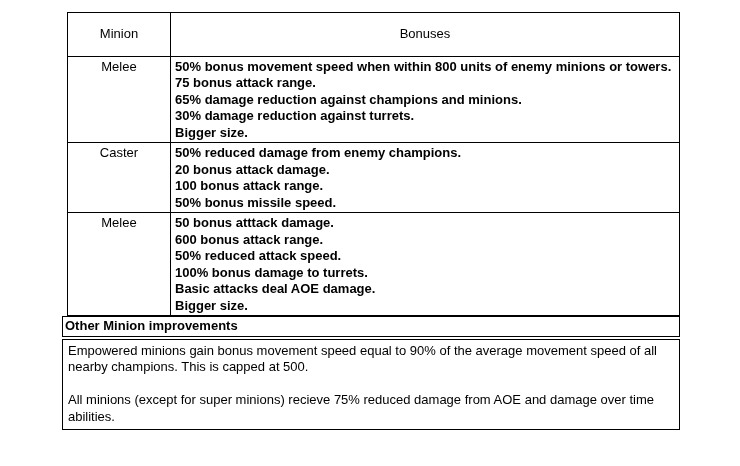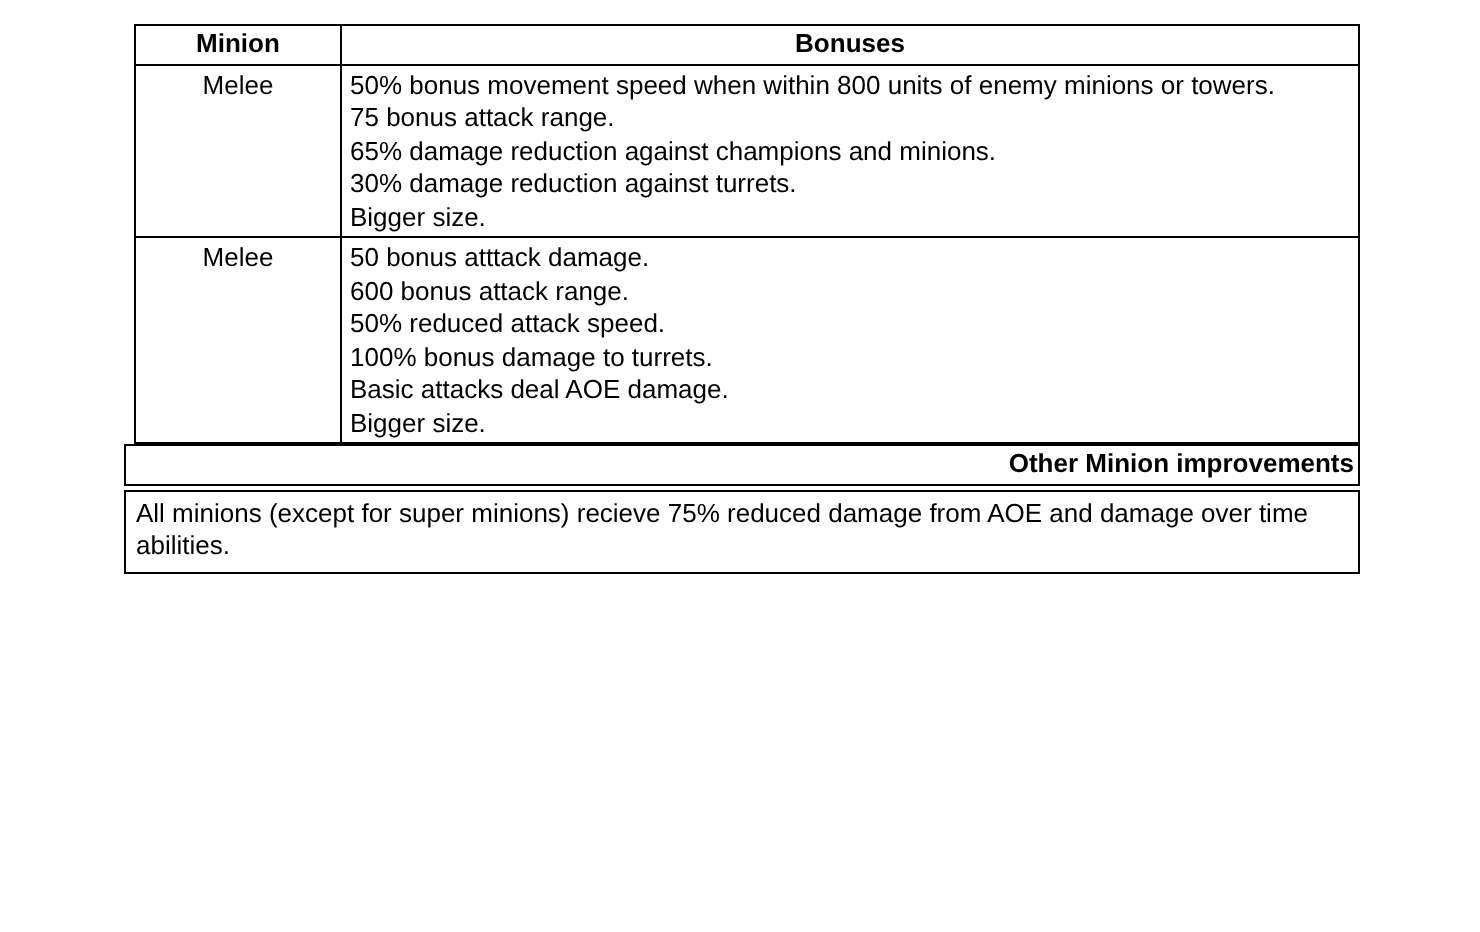--- a/index.html
+++ b/index.html
@@ -28,39 +28,39 @@
     width: 613px;
     table-layout: fixed;
   }
   table.minion-table th,
   table.minion-table td {
     border: 1px solid #000000;
     vertical-align: top;
     line-height: 16.5px;
   }
   table.minion-table th {
-    font-weight: bold;
+    font-weight: normal;
     text-align: center;
-    padding: 1px 2px;
+    padding: 13px 2px;
     height: 19px;
   }
   col.minion-col { width: 103px; }
   td.minion-cell {
     text-align: center;
     padding: 2px 2px 1px 2px;
   }
   td.bonus-cell {
     padding: 2px 4px 1px 4px;
   }
-  .bonus-line { white-space: nowrap; }
+  .bonus-line { white-space: nowrap; font-weight: bold; }
   .other-header {
     margin-left: 62px;
     width: 618px;
     border: 1px solid #000000;
-    text-align: right;
+    text-align: left;
     font-weight: bold;
     line-height: 16.5px;
     padding: 1px 2px;
   }
   .notes-box {
     margin-left: 62px;
     margin-top: 2px;
     width: 618px;
     border: 1px solid #000000;
     padding: 3px 5px 4px 5px;
@@ -90,32 +90,42 @@
           <td class="minion-cell">Melee</td>
           <td class="bonus-cell">
             <div class="bonus-line">50% bonus movement speed when within 800 units of enemy minions or towers.</div>
             <div class="bonus-line">75 bonus attack range.</div>
             <div class="bonus-line">65% damage reduction against champions and minions.</div>
             <div class="bonus-line">30% damage reduction against turrets.</div>
             <div class="bonus-line">Bigger size.</div>
           </td>
         </tr>
         <tr>
+          <td class="minion-cell">Caster</td>
+          <td class="bonus-cell">
+            <div class="bonus-line">50% reduced damage from enemy champions.</div>
+            <div class="bonus-line">20 bonus attack damage.</div>
+            <div class="bonus-line">100 bonus attack range.</div>
+            <div class="bonus-line">50% bonus missile speed.</div>
+          </td>
+        </tr>
+        <tr>
           <td class="minion-cell">Melee</td>
           <td class="bonus-cell">
             <div class="bonus-line">50 bonus atttack damage.</div>
             <div class="bonus-line">600 bonus attack range.</div>
             <div class="bonus-line">50% reduced attack speed.</div>
             <div class="bonus-line">100% bonus damage to turrets.</div>
             <div class="bonus-line">Basic attacks deal AOE damage.</div>
             <div class="bonus-line">Bigger size.</div>
           </td>
         </tr>
       </tbody>
   </table>
 
   <div class="other-header">Other Minion improvements</div>
 
   <div class="notes-box">
+      <div class="note-paragraph">Empowered minions gain bonus movement speed equal to 90% of the average movement speed of all nearby champions. This is capped at 500.</div>
       <div class="note-paragraph">All minions (except for super minions) recieve 75% reduced damage from AOE and damage over time abilities.</div>
     </div>
 
 </div>
 
 </body></html>

